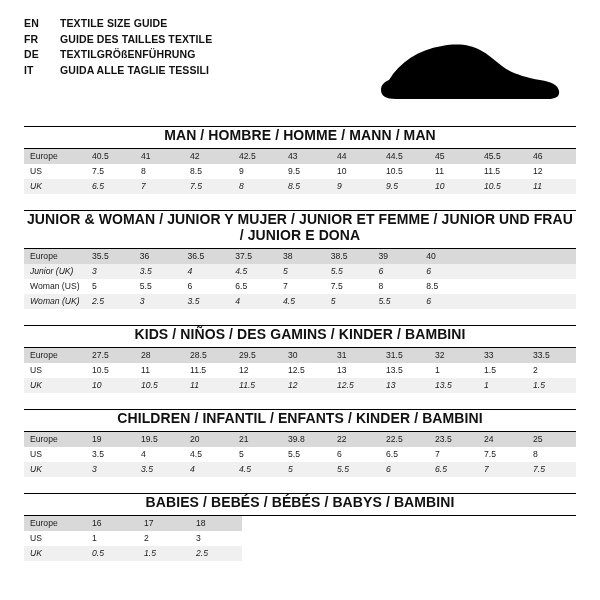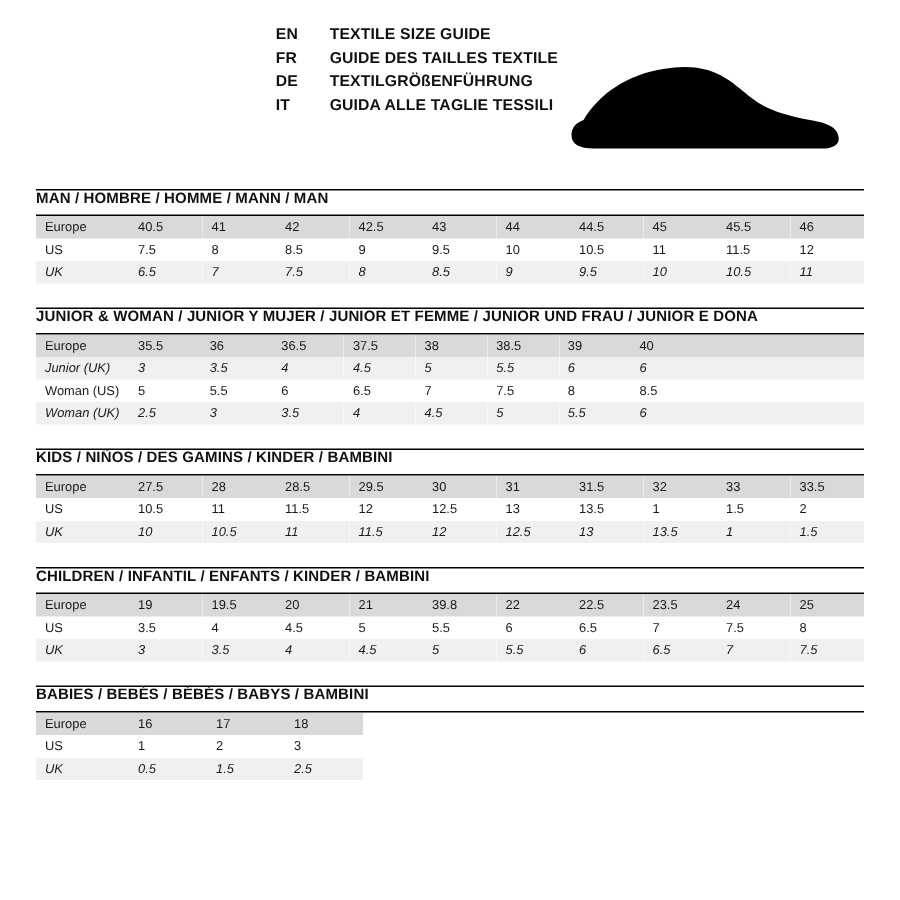--- a/index.html
+++ b/index.html
@@ -19,21 +19,21 @@
     width: 600px;
     height: 600px;
     box-sizing: border-box;
     padding: 16px 24px 0 24px;
   }
 
   
   .header {
     display: flex;
     align-items: flex-start;
-    justify-content: flex-end;
+    justify-content: space-between;
   }
   .lang-list {
     display: block;
   }
   .lang-row {
     display: flex;
     align-items: baseline;
     line-height: 15.5px;
     font-size: 10.5px;
     font-weight: bold;
@@ -59,24 +59,25 @@
     font-size: 11px;
     font-weight: bold;
     letter-spacing: 0.2px;
   }
 
   
   .block {
     margin-top: 16px;
   }
   .block-title {
-    font-size: 10px;
+    font-size: 14px;
     font-weight: bold;
     letter-spacing: 0.1px;
     padding-bottom: 5px;
+    text-align: center;
   }
   table.size {
     border-collapse: collapse;
     width: 100%;
     table-layout: fixed;
   }
   table.size td {
     font-size: 8.6px;
     height: 15px;
     line-height: 15px;

